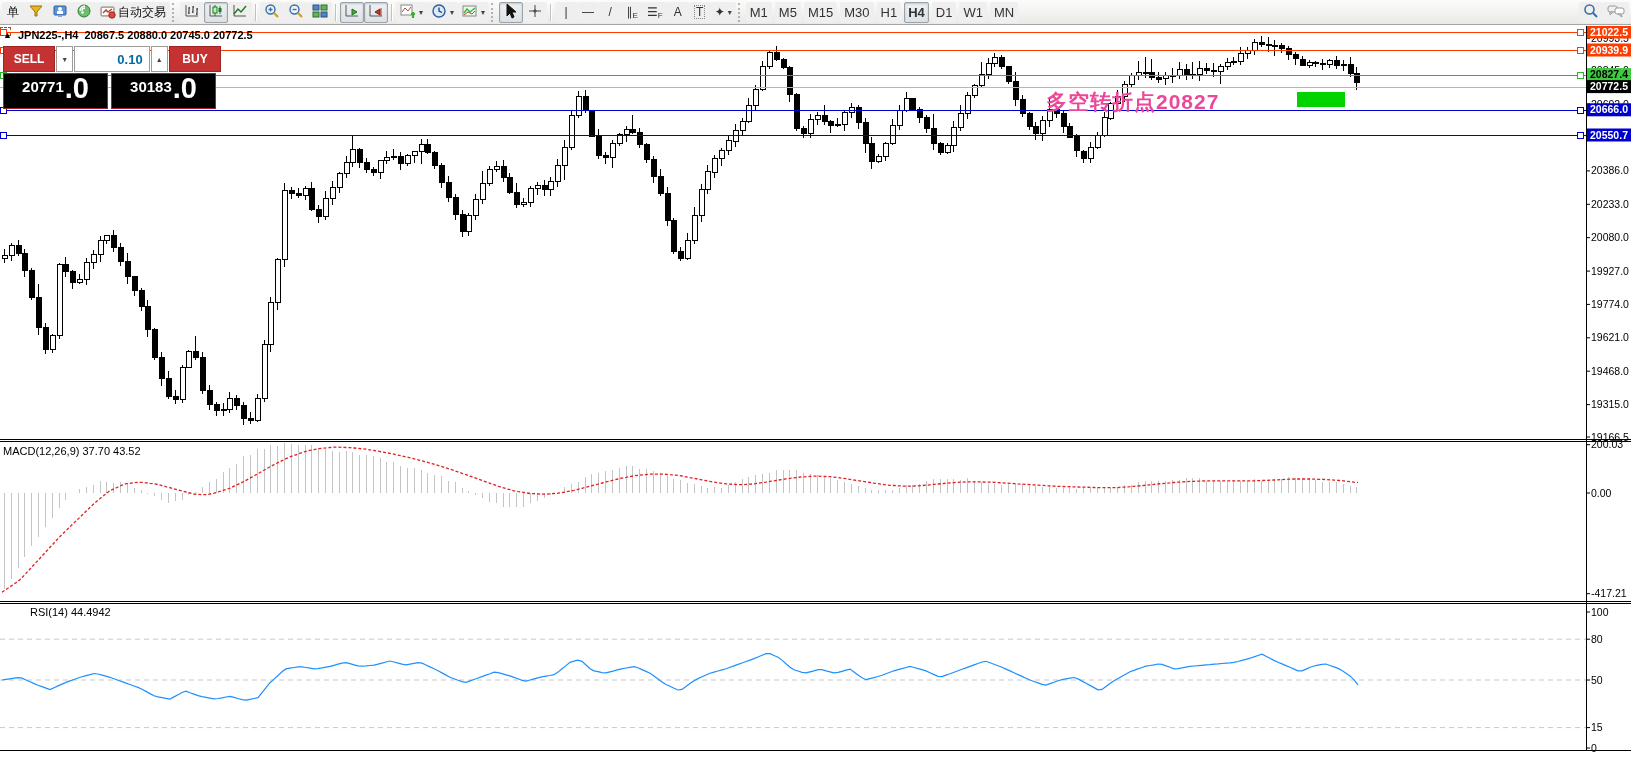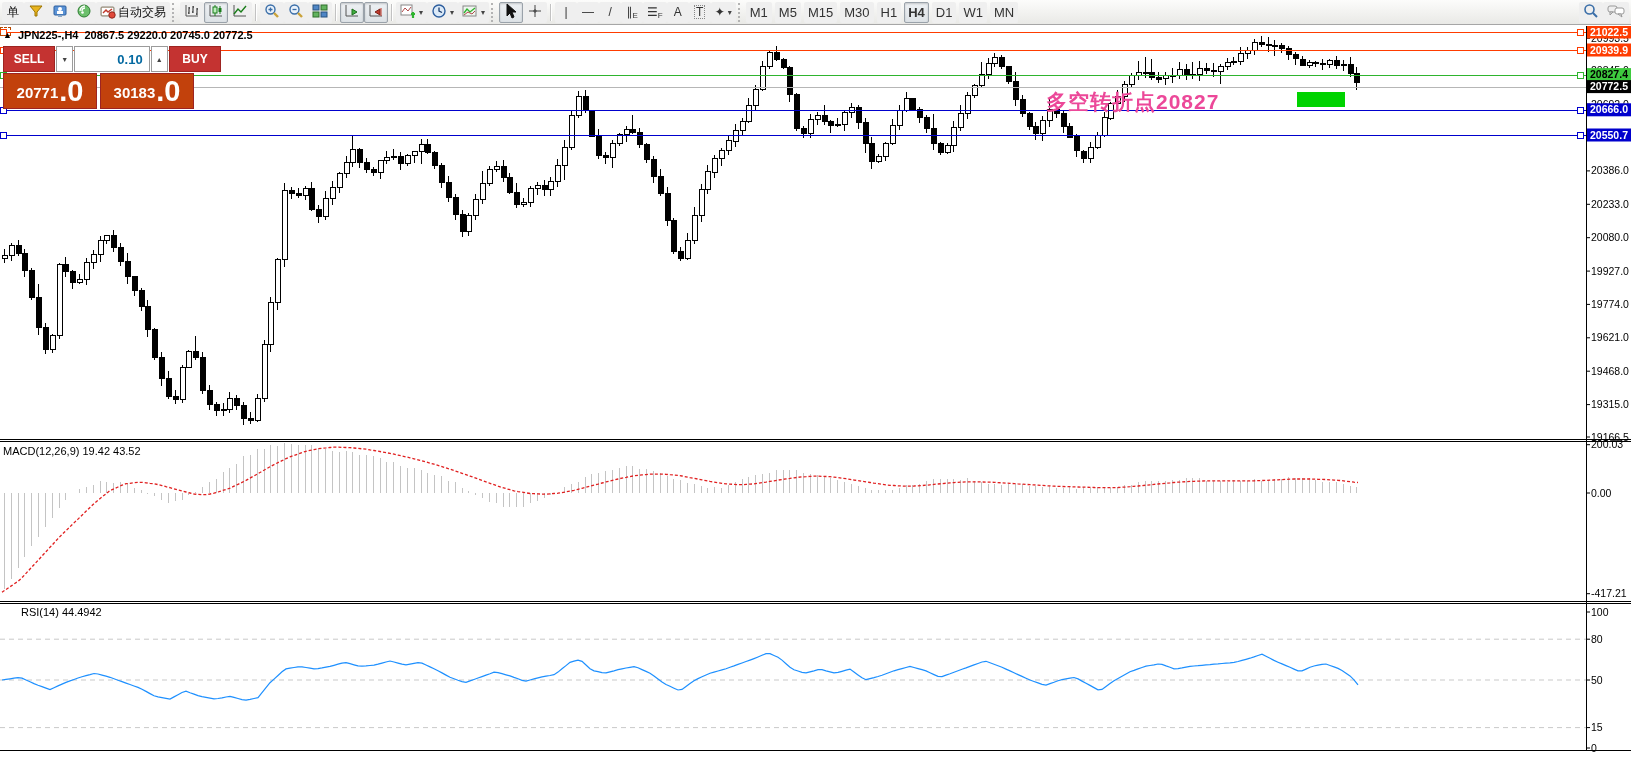--- a/index.html
+++ b/index.html
@@ -31,21 +31,21 @@
   
   .trade-panel{position:absolute;left:3px;top:20px;width:218px;z-index:10;font-weight:bold;}
   .tp-row1{display:flex;height:26px;gap:1px;}
   .tp-sell,.tp-buy{width:52px;background:#c43331;color:#fff;display:flex;align-items:center;
                    justify-content:center;font-size:12px;border:1px solid #9d2422;}
   .tp-spin{width:16px;background:#fff;border:1px solid #9b9b9b;display:flex;align-items:center;
            justify-content:center;font-size:7px;color:#444;}
   .tp-vol{width:70px;background:#fff;border:1px solid #9b9b9b;display:flex;align-items:center;
           justify-content:flex-end;padding-right:6px;font-size:13px;color:#0369a1;}
   .tp-row2{display:flex;margin-top:1px;gap:3px;}
-  .tp-price{width:94px;height:36px;background:#c2410c;color:#fff;display:flex;align-items:flex-end;
+  .tp-price{width:105px;height:36px;background:#000000;color:#fff;display:flex;align-items:flex-start;
             justify-content:center;border:1px solid #9d2422;box-sizing:border-box;padding-bottom:2px;}
   .tp-price .small{font-size:15px;line-height:26px;}
   .tp-price .big{font-size:29px;line-height:29px;margin-left:1px;}
   
   .pane-label{position:absolute;font-size:11px;color:#000;z-index:6;}
   .annotation{position:absolute;z-index:7;font-size:21px;font-weight:bold;letter-spacing:1px;}
 </style>
 </head>
 <body>
 
@@ -957,21 +957,21 @@
           <rect x="1587" y="102.5" width="44" height="13" fill="#0000cd"></rect>
           <text x="1609" y="112.5" text-anchor="middle" font-size="10.5" font-weight="bold" font-family="Liberation Sans, sans-serif" fill="#ffffff">20550.7</text>
         </g>
       </svg>
 
     <div class="corner-box"></div>
 
     <div class="title-row">
       <span class="tri">▲</span>
       <span>JPN225-,H4</span>
-      <span>20867.5 29220.0 20745.0 20772.5</span>
+      <span>20867.5 20880.0 20745.0 20772.5</span>
     </div>
 
     <div class="trade-panel">
       <div class="tp-row1">
         <div class="tp-sell">SELL</div>
         <div class="tp-spin">▼</div>
         <div class="tp-vol">0.10</div>
         <div class="tp-spin">▲</div>
         <div class="tp-buy">BUY</div>
       </div>
@@ -980,19 +980,19 @@
           <span class="small">20771</span>
           <span class="big">.0</span>
         </div>
         <div class="tp-price">
           <span class="small">30183</span>
           <span class="big">.0</span>
         </div>
       </div>
     </div>
 
-    <div class="pane-label" style="left:3px;top:419px;">MACD(12,26,9) 19.42 43.52</div>
-    <div class="pane-label" style="left:2px;top:580px;padding-left:19px;">RSI(14) 44.4942</div>
+    <div class="pane-label" style="left:3px;top:419px;">MACD(12,26,9) 37.70 43.52</div>
+    <div class="pane-label" style="left:11px;top:580px;padding-left:19px;">RSI(14) 44.4942</div>
 
     <div class="annotation" id="annotation" style="left: 1046px; top: 62px; color: #ec4899;">多空转折点20827</div>
 
   </div>
 </div>
 
 </body></html>

